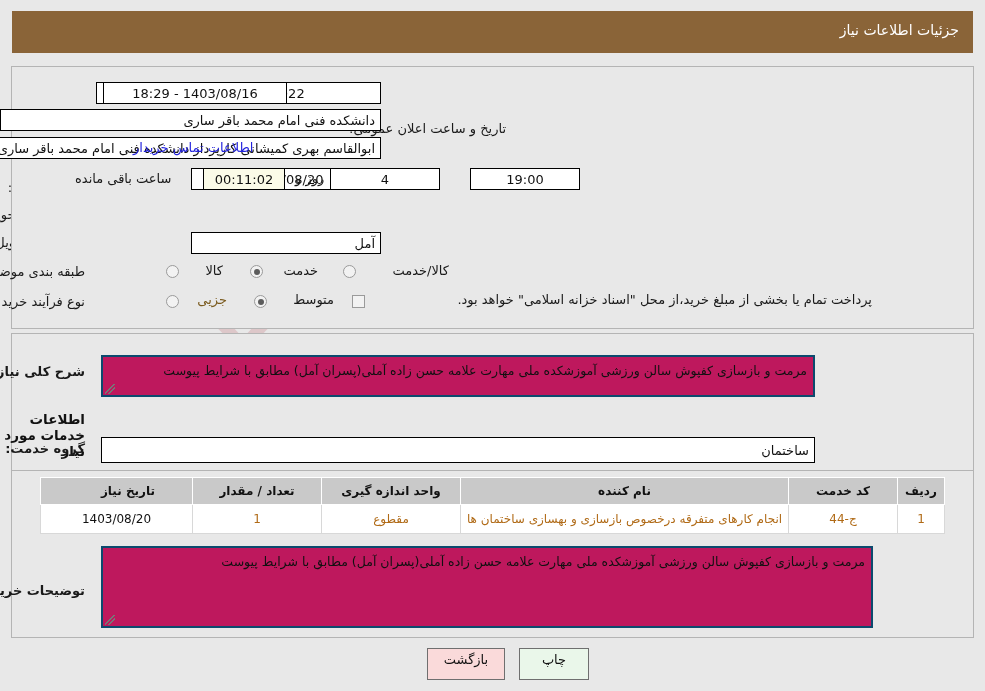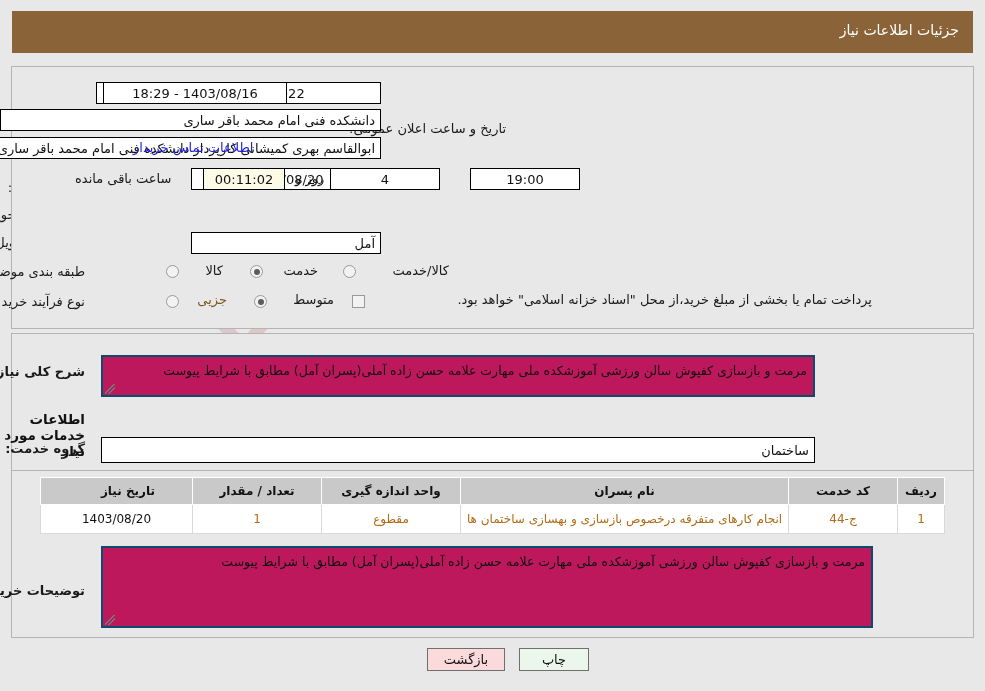--- a/index.html
+++ b/index.html
@@ -211,21 +211,21 @@
     color: #b06a16;
     font-size: 12px;
     background: #ffffff;
   }
   table.grid td.dark { color: #111111; }
 
   
   .btn {
     position: absolute;
     box-sizing: border-box;
-    height: 23px;
+    height: 32px;
     border: 1px solid #6f6f6f;
     font-size: 13px;
     line-height: 21px;
     text-align: center;
     cursor: pointer;
     color: #111111;
     z-index: 4;
   }
   #btn-print { left: 519px; top: 648px; width: 70px; background: #eaf7ea; }
   #btn-back  { left: 427px; top: 648px; width: 78px; background: #fadada; }
@@ -301,21 +301,21 @@
   <div class="lbl lbl-bold" style="right:900px; top:441px; z-index:3;">گروه خدمت:</div>
   <div class="fld" style="right:170px; top:437px; width:714px; height:26px; line-height:24px; z-index:3; text-align:right;">ساختمان</div>
 
   <div class="panel" id="panel-table"></div>
 
   <table class="grid">
     <thead>
       <tr>
         <th style="width:38px;">ردیف</th>
         <th style="width:100px;">کد خدمت</th>
-        <th>نام پسران</th>
+        <th>نام کننده</th>
         <th style="width:130px;">واحد اندازه گیری</th>
         <th style="width:120px;">تعداد / مقدار</th>
         <th style="width:120px;padding-left:27px;">تاریخ نیاز</th>
       </tr>
     </thead>
     <tbody>
       <tr>
         <td>1</td>
         <td>ج-44</td>
         <td>انجام کارهای متفرقه درخصوص بازسازی و بهسازی ساختمان ها</td>

